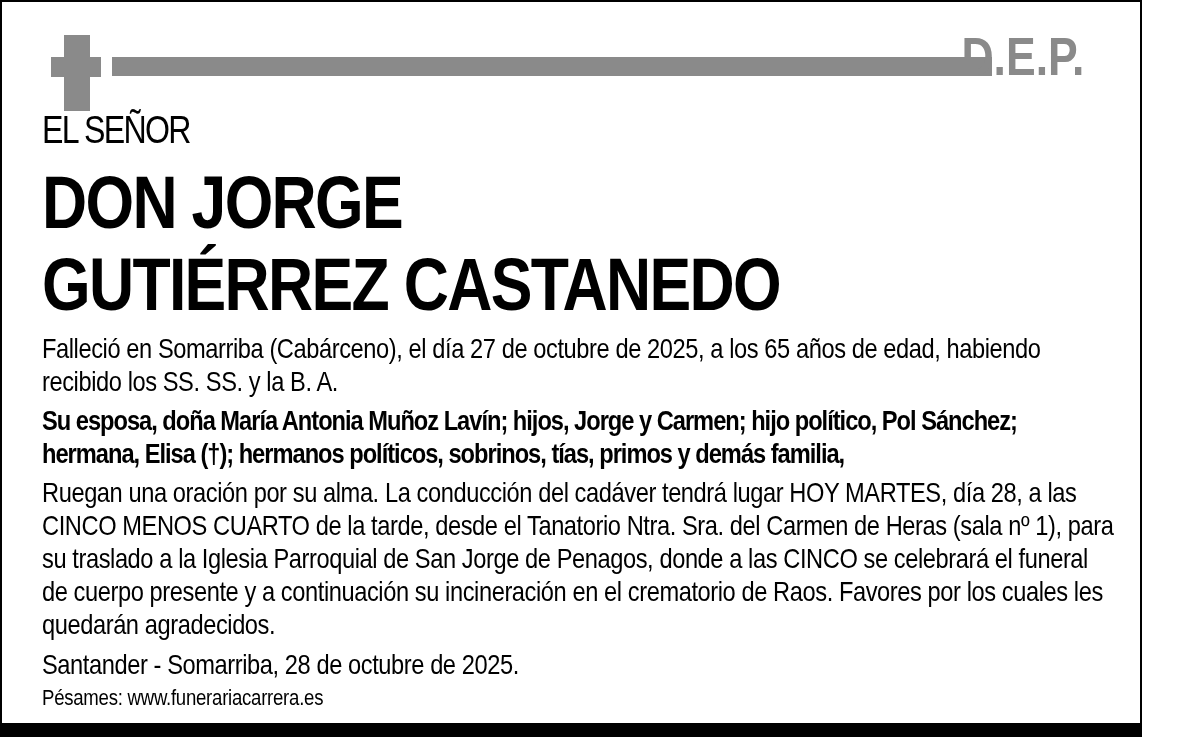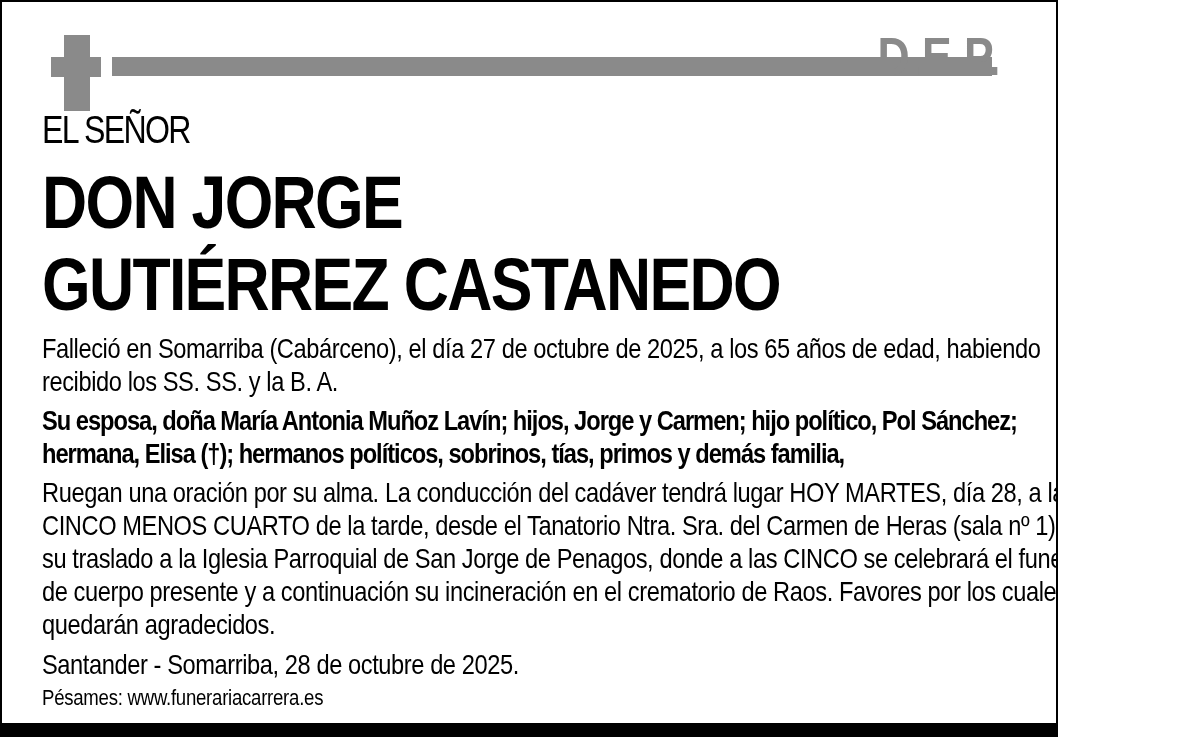--- a/index.html
+++ b/index.html
@@ -2,21 +2,21 @@
 <html lang="es"><head>
 <meta charset="utf-8">
 <style>
   html, body {
     margin: 0;
     padding: 0;
     background: #ffffff;
   }
   .sheet {
     position: relative;
-    width: 1058px;
+    width: 1142px;
     height: 737px;
     box-sizing: border-box;
     background: #ffffff;
     border: 2px solid #000000;
     border-bottom: 14px solid #000000;
     overflow: hidden;
     font-family: "Liberation Sans", sans-serif;
     color: #000000;
   }
   

